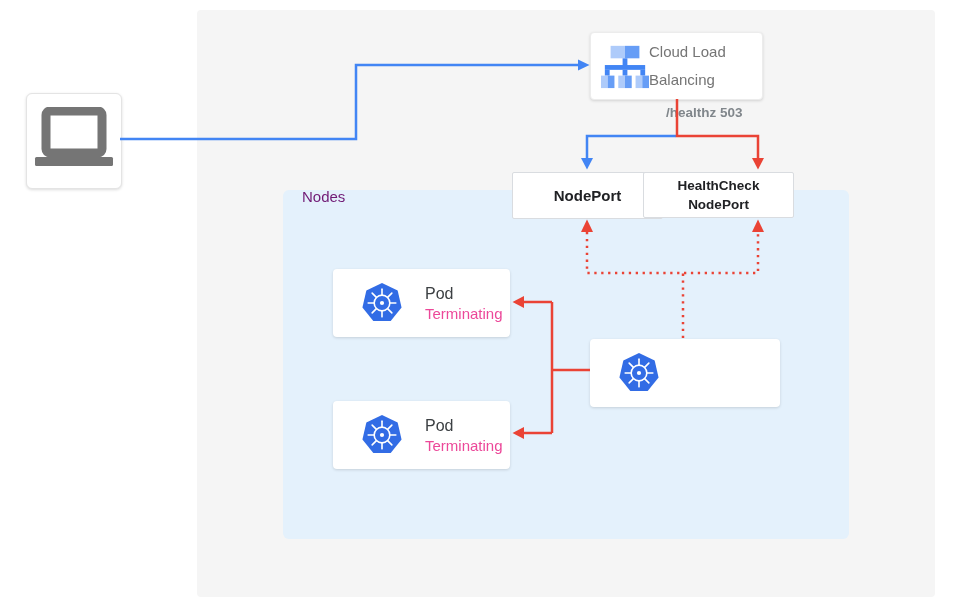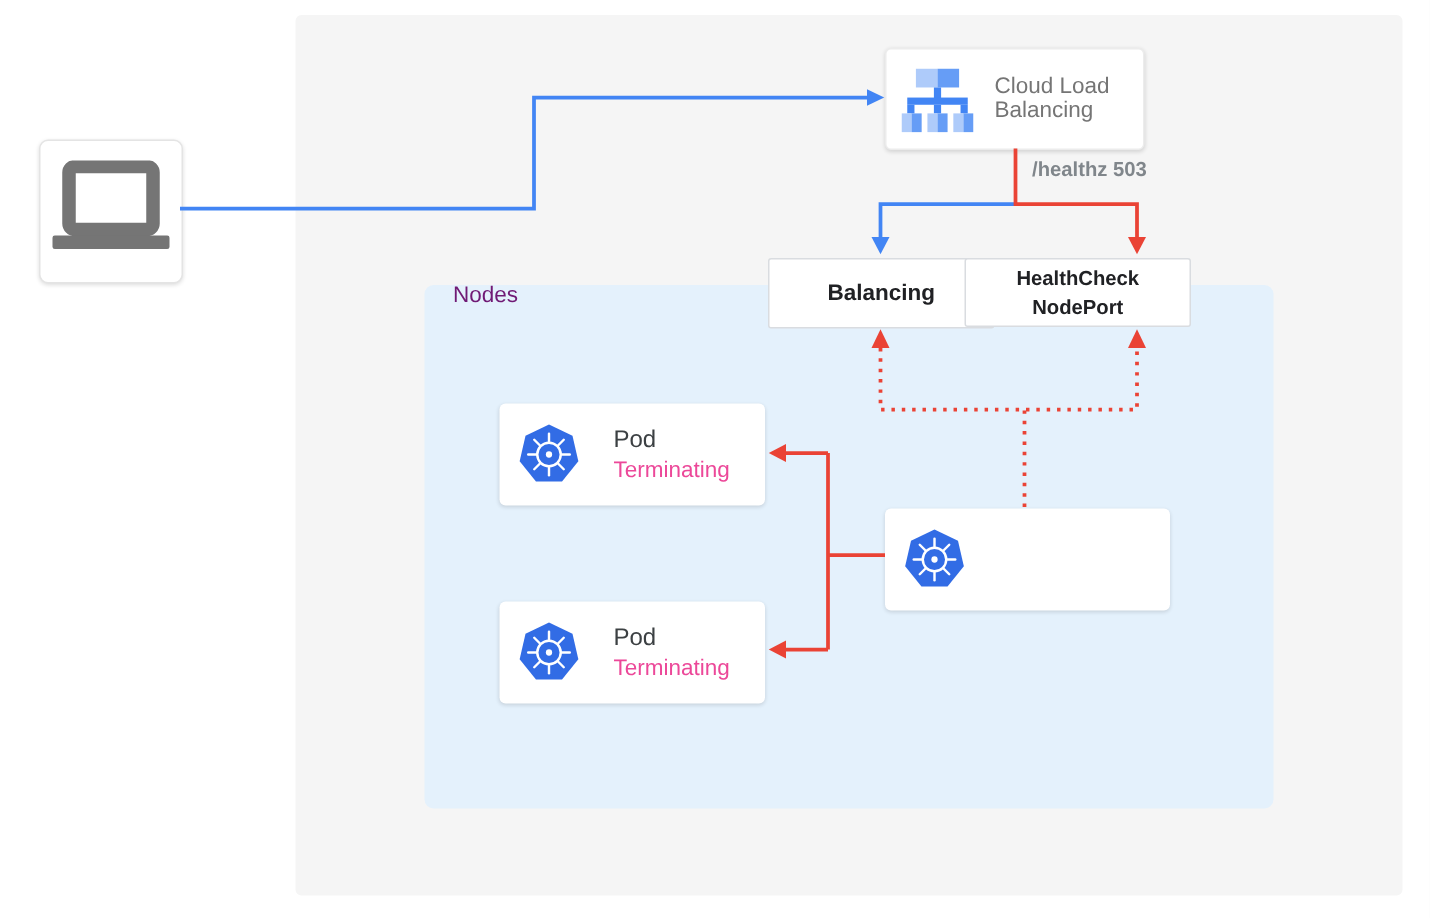--- a/index.html
+++ b/index.html
@@ -25,46 +25,46 @@
   
   .card{
     background:#ffffff;border-radius:4px;
     box-shadow:0 1px 3px rgba(0,0,0,0.14);
     display:flex;align-items:center;
   }
   
   .client{left:26px;top:93px;width:94px;height:94px;justify-content:center;border:1px solid #e4e4e4;border-radius:6px;}
   
   .clb{left:590px;top:32px;width:173px;height:68px;padding-left:10px;box-sizing:border-box;border:1px solid #ececec;}
-  .clb-text{font-size:15px;line-height:16px;color:#757575;width:92px;margin-left:14px;}
+  .clb-text{font-size:15px;line-height:28px;color:#757575;width:92px;}
   
   .port{
     left:512px;top:172px;width:149px;height:45px;
     background:#fff;border:1.5px solid #d9dce0;border-radius:2px;
     display:flex;align-items:center;justify-content:center;
     font-weight:bold;font-size:15px;color:#202124;
   }
   .hcport{
     left:643px;top:172px;width:151px;height:46px;
     background:#fff;border:1.5px solid #d9dce0;border-radius:2px;
     display:flex;align-items:center;justify-content:center;text-align:center;
     font-weight:bold;font-size:13.5px;line-height:19px;color:#202124;
     padding:0 14px;box-sizing:border-box;
   }
   
   .pod1{left:333px;top:269px;width:177px;height:68px;}
   .pod2{left:333px;top:401px;width:177px;height:68px;}
   .kproxy{left:590px;top:339px;width:190px;height:68px;}
-  .k8s-card{padding-left:12px;box-sizing:border-box;}
+  .k8s-card{padding-left:28px;box-sizing:border-box;}
   .k8s-card .txt{margin-left:22px;}
   .k8s-card .title{font-size:16px;color:#3c4043;line-height:21px;}
   .k8s-card .subtitle{font-size:15px;color:#ec4899;line-height:20px;}
   
   .healthz{
-    left:688px;top:105px;font-size:13.5px;font-weight:bold;color:#80868b;
+    left:666px;top:105px;font-size:13.5px;font-weight:bold;color:#80868b;
   }
   .icon{display:inline-flex;flex:0 0 auto;}
   svg.overlay{
     position:absolute;left:0;top:0;width:953px;height:612px;
     pointer-events:none;
   }
 </style>
 </head>
 <body>
 
@@ -98,21 +98,21 @@
         <rect x="25" y="33" width="7" height="13" fill="#669df6"></rect>
       <rect x="36" y="33" width="7" height="13" fill="#aecbfa"></rect>
         <rect x="43" y="33" width="7" height="13" fill="#669df6"></rect>
     </svg>
   </span>
   <div class="clb-text">Cloud Load Balancing</div>
 </div>
 
 <div class="abs healthz">/healthz 503</div>
 
-<div class="abs port">Balancing</div>
+<div class="abs port">NodePort</div>
 
 <div class="abs hcport">HealthCheck NodePort</div>
 
 <div class="abs card pod1 k8s-card">
   <span class="icon">
     <svg width="42" height="42" viewBox="-22 -22 44 44">
       <polygon points="0,-21 16.4,-13.1 20.5,4.7 9.1,18.9 -9.1,18.9 -20.5,4.7 -16.4,-13.1" fill="#326ce5"></polygon>
       <g stroke="#ffffff" stroke-width="1.7" stroke-linecap="round">
         <line x1="0" y1="-14.5" x2="0" y2="14.5"></line>
         <line x1="-14.5" y1="0" x2="14.5" y2="0"></line>

